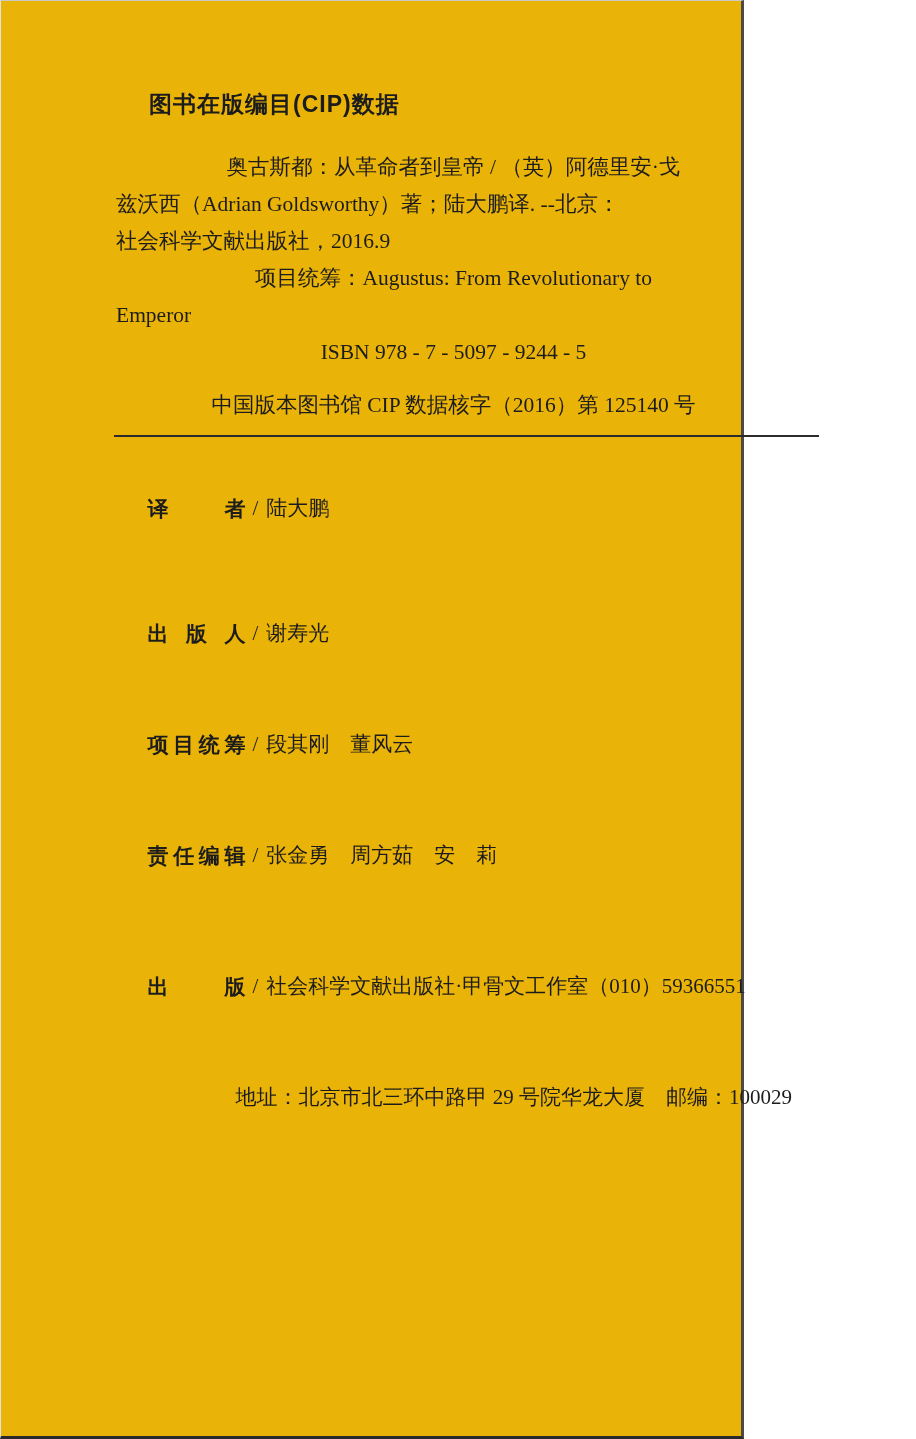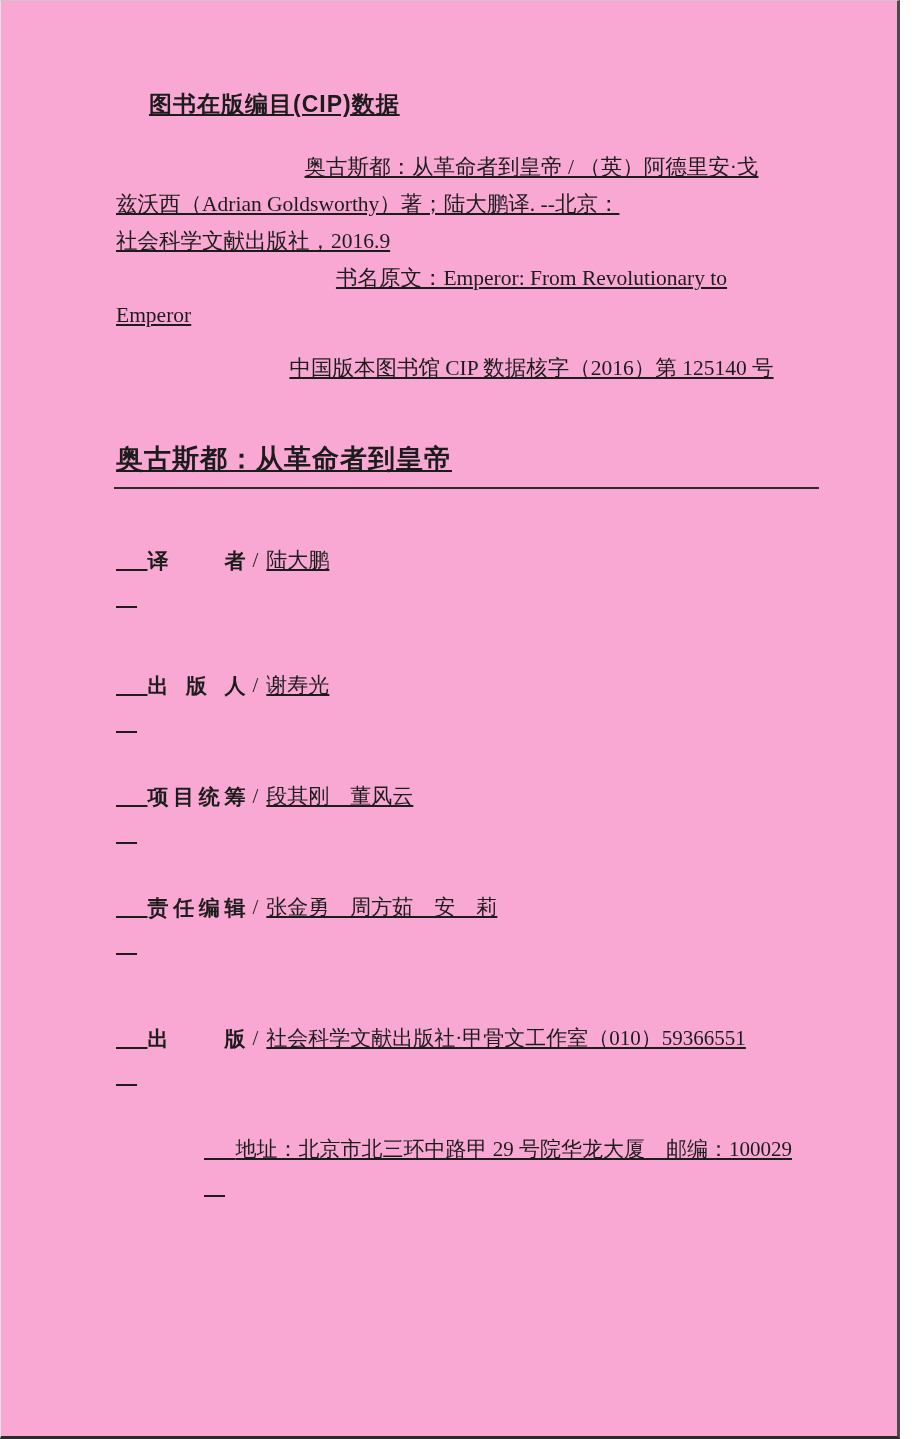--- a/index.html
+++ b/index.html
@@ -5,29 +5,28 @@
   html,body{margin:0;padding:0;}
   body{
     width:916px;height:1439px;
     background:#ffffff;
     font-family:"Liberation Serif","DejaVu Serif",serif;
     color:#1c1c1c;
     overflow:hidden;
   }
   .page{
     position:relative;
-    width:900px;height:1439px;
+    width:744px;height:1439px;
     box-sizing:border-box;
-    background:#f9a8d4;
+    background:#eab308;
     border-top:1px solid #c9c9c9;
     border-left:1px solid #e2e2e2;
     border-right:3px solid #4a4a4a;
     border-bottom:3px solid #2a2a2a;
     padding:88px 0 0 115px;
-    text-decoration:underline;
   }
   
   .cip-heading{
     margin:0 0 0 33px;
     font-family:"Liberation Sans","DejaVu Sans",sans-serif;
     font-weight:bold;
     font-size:23px;
     line-height:30px;
     letter-spacing:1px;
   }
@@ -82,27 +81,27 @@
 <body>
 
 <div class="page">
 
   <section class="cip">
     <h2 class="cip-heading">图书在版编目(CIP)数据</h2>
     <div class="cip-body">
       <div class="cip-line indent">奥古斯都：从革命者到皇帝 / （英）阿德里安·戈</div>
       <div class="cip-line">兹沃西（Adrian Goldsworthy）著；陆大鹏译. --北京：</div>
       <div class="cip-line">社会科学文献出版社，2016.9</div>
-      <div class="cip-line indent">书名原文：Emperor: From Revolutionary to</div>
+      <div class="cip-line indent">项目统筹：Augustus: From Revolutionary to</div>
       <div class="cip-line">Emperor</div>
+      <div class="cip-line indent">ISBN 978 - 7 - 5097 - 9244 - 5</div>
       <div class="cip-line indent gap-sm">中国版本图书馆 CIP 数据核字（2016）第 125140 号</div>
     </div>
   </section>
 
-  <h1 class="book-title">奥古斯都：从革命者到皇帝</h1>
   <div class="rule"></div>
 
   <section class="colophon">
 
     <div class="row">
       <span class="row-label">译者</span><span class="slash">/</span><span class="row-value">陆大鹏</span>
     </div>
 
     <div class="row gap1">
       <span class="row-label">出版人</span><span class="slash">/</span><span class="row-value">谢寿光</span>

